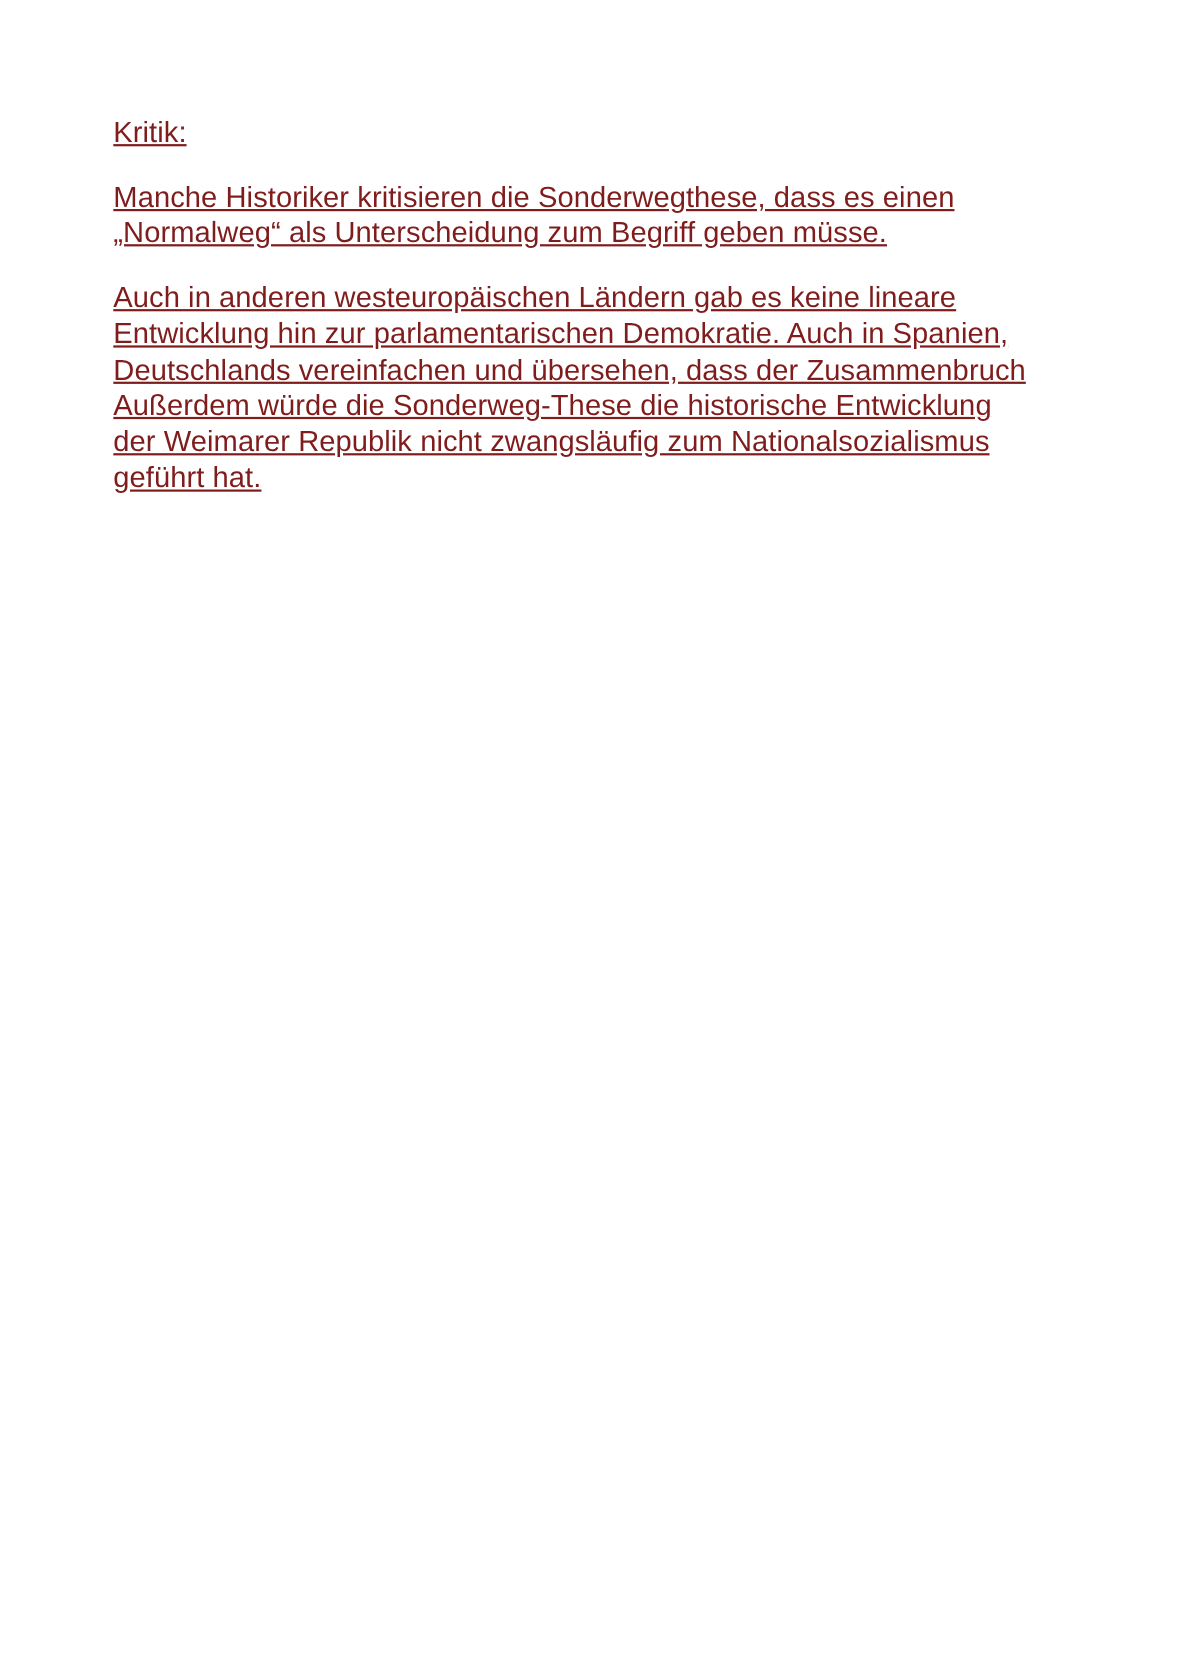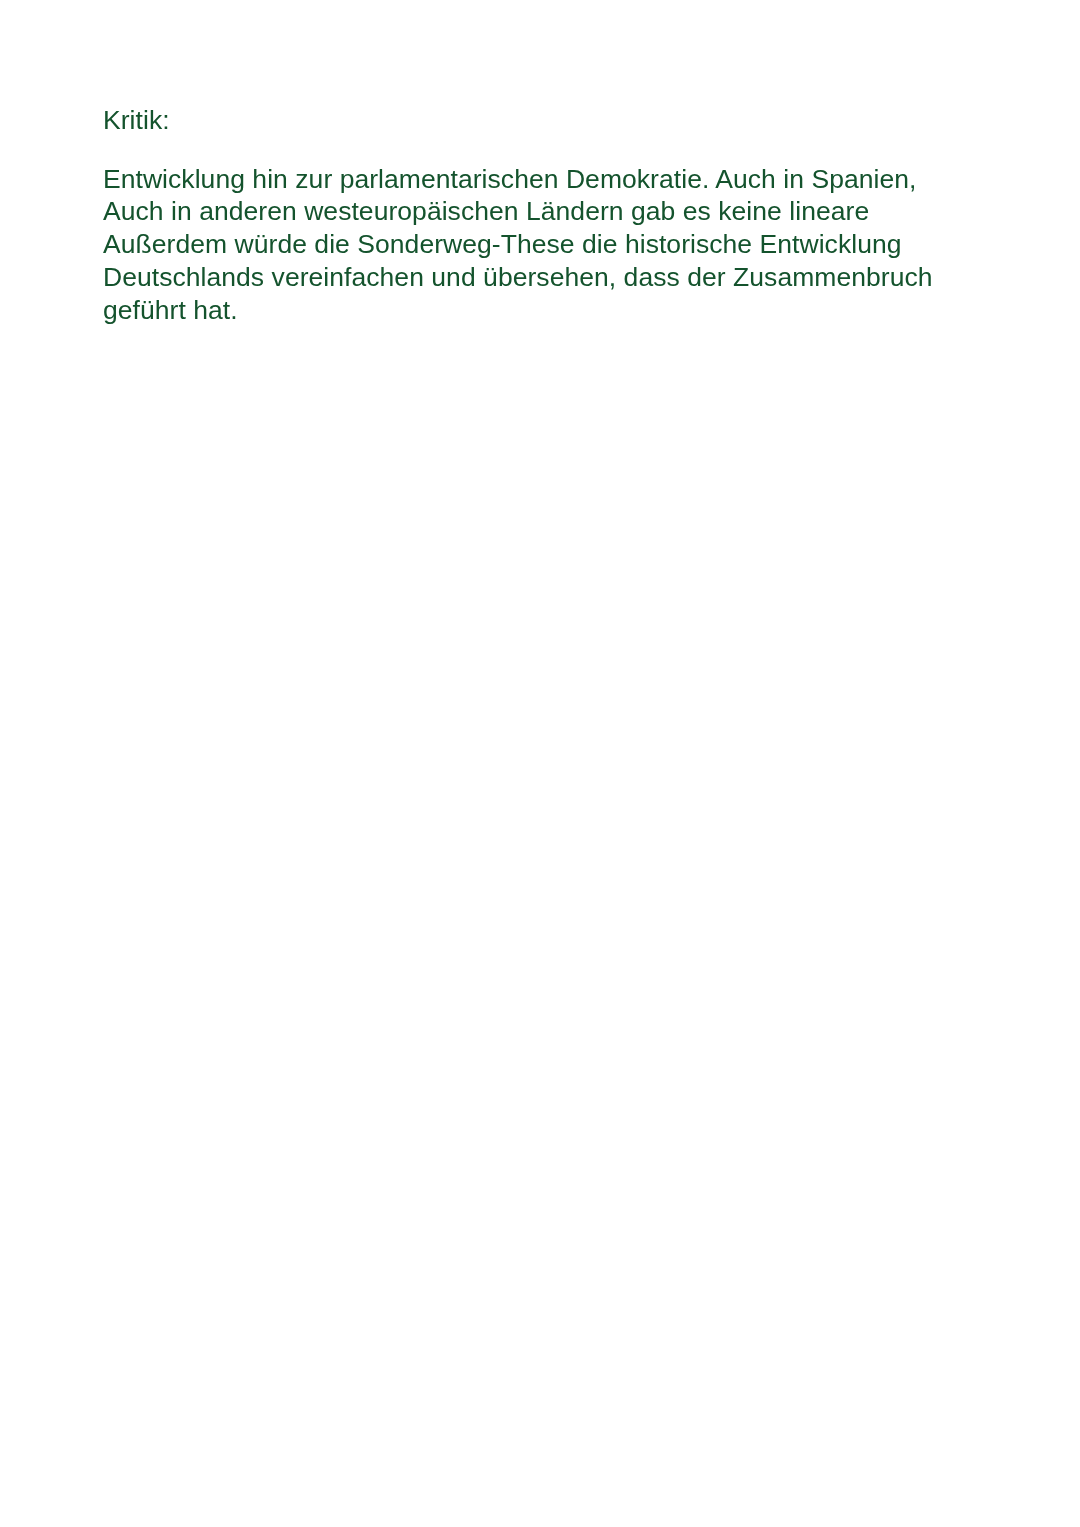--- a/index.html
+++ b/index.html
@@ -14,22 +14,23 @@
       overflow: hidden;
     }
     .page {
       position: absolute;
       left: 103px;
       top: 104px;
       width: 880px;
       font-family: "Liberation Sans", sans-serif;
       font-size: 26.5px;
       line-height: 32.7px;
-      color: #14532d;
+      color: #7f1d1d;
       letter-spacing: 0.05px;
+      text-decoration: underline;
     }
     .heading {
       margin: 0 0 26px 0;
       font-weight: normal;
       font-size: 26.5px;
       line-height: 32.7px;
     }
     .para {
       margin: 0 0 26px 0;
     }
@@ -37,21 +38,26 @@
       display: block;
       white-space: nowrap;
     }
   </style>
 </head>
 <body>
 
 <div class="page">
   <p class="heading">Kritik:</p>
 
+  <p class="para">
+    <span class="line">Manche Historiker kritisieren die Sonderwegthese, dass es einen</span>
+    <span class="line">„Normalweg“ als Unterscheidung zum Begriff geben müsse.</span>
+  </p>
 
   <p class="para">
+    <span class="line">Auch in anderen westeuropäischen Ländern gab es keine lineare</span>
     <span class="line">Entwicklung hin zur parlamentarischen Demokratie. Auch in Spanien,</span>
-    <span class="line">Auch in anderen westeuropäischen Ländern gab es keine lineare</span>
+    <span class="line">Deutschlands vereinfachen und übersehen, dass der Zusammenbruch</span>
     <span class="line">Außerdem würde die Sonderweg-These die historische Entwicklung</span>
-    <span class="line">Deutschlands vereinfachen und übersehen, dass der Zusammenbruch</span>
+    <span class="line">der Weimarer Republik nicht zwangsläufig zum Nationalsozialismus</span>
     <span class="line">geführt hat.</span>
   </p>
 </div>
 
 </body></html>

